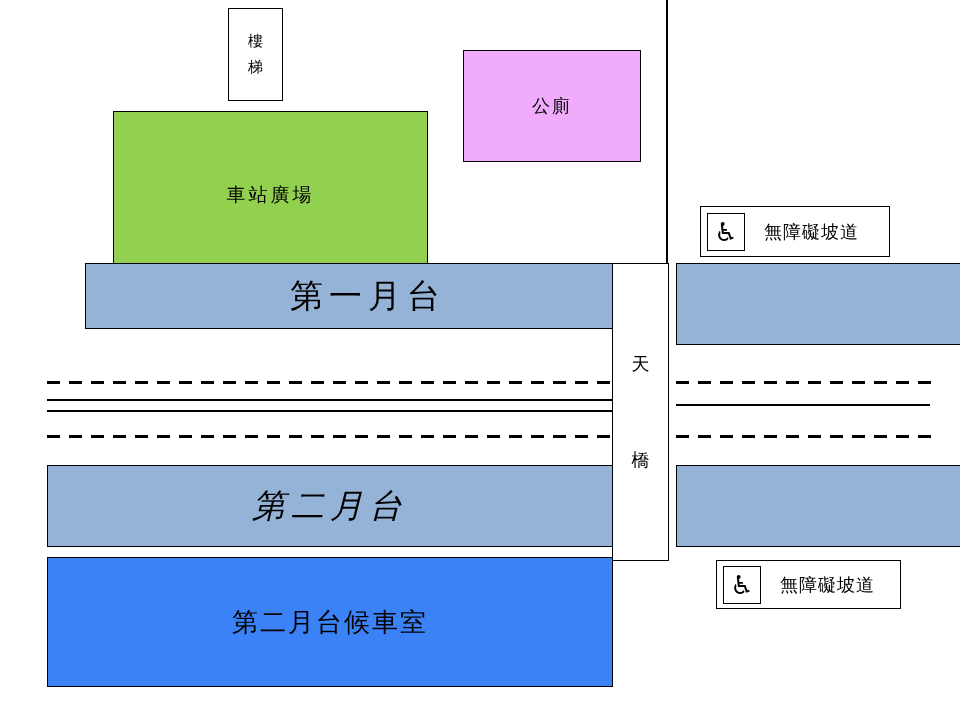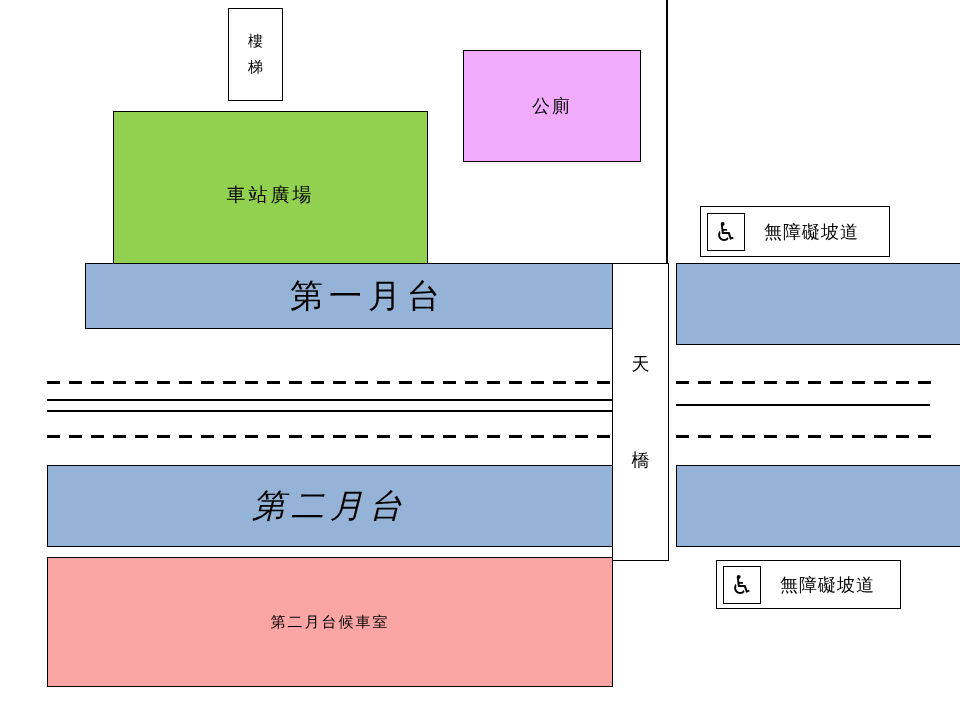--- a/index.html
+++ b/index.html
@@ -14,21 +14,21 @@
   .plaza    { left: 113px; top: 100px; width: 315px; height: 168px; background: #92D050; font-size: 19px; letter-spacing: 3px; margin-top: 11px; }
   .toilet   { left: 463px; top: 50px;  width: 178px; height: 112px; background: #f0abfc; font-size: 18px; letter-spacing: 2px; }
 
   .platform { background: #95B3D7; font-size: 33px; letter-spacing: 6px; }
   .p1-left  { left: 47px;  top: 263px; width: 566px; height: 66px; margin-left: 38px; }
   .p1-right { left: 676px; top: 263px; width: 284px; height: 82px; border-right: none; }
   .p2-left  { left: 47px;  top: 465px; width: 566px; height: 82px; font-style: italic; }
   .p2-right { left: 676px; top: 465px; width: 284px; height: 82px; border-right: none; }
 
   .footbridge { left: 612px; top: 263px; width: 57px; height: 298px; background: #fff; flex-direction: column; font-size: 18px; gap: 72px; }
-  .waiting    { left: 47px; top: 557px; width: 566px; height: 130px; background: #fca5a5; font-size: 15px; letter-spacing: 2px; }
+  .waiting    { left: 47px; top: 557px; width: 566px; height: 130px; background: #3b82f6; font-size: 26px; letter-spacing: 2px; }
 
   .vline { position: absolute; left: 666px; top: 0; width: 2px; height: 561px; background: #000; }
 
   .track  { position: absolute; }
   .dashed { height: 3px; background: repeating-linear-gradient(90deg, #000 0 13px, transparent 13px 22px); }
   .solid  { height: 2px; background: #000; }
   .d1-left  { left: 47px;  top: 381px; width: 566px; }
   .s1-left  { left: 47px;  top: 399px; width: 566px; }
   .s2-left  { left: 47px;  top: 410px; width: 566px; }
   .d2-left  { left: 47px;  top: 435px; width: 566px; }

